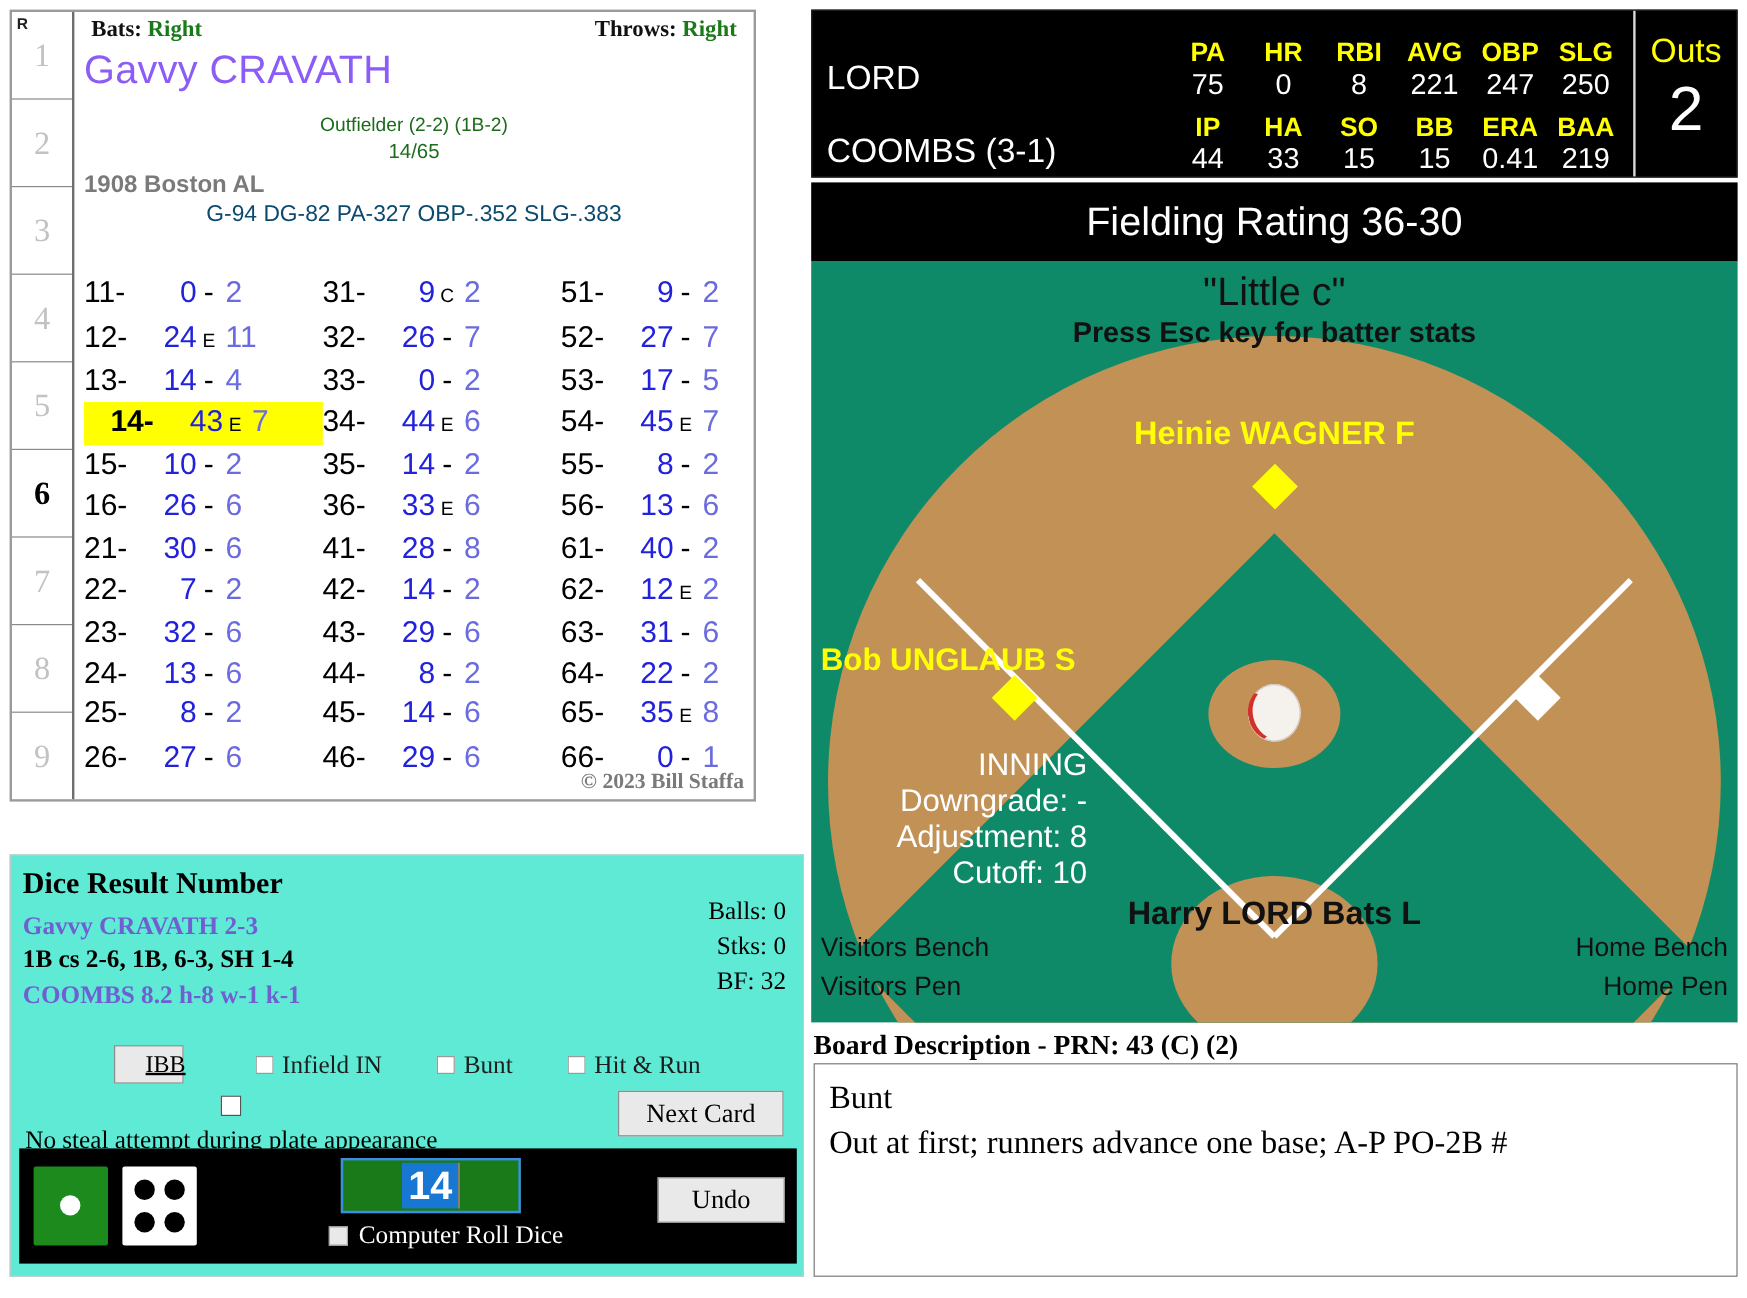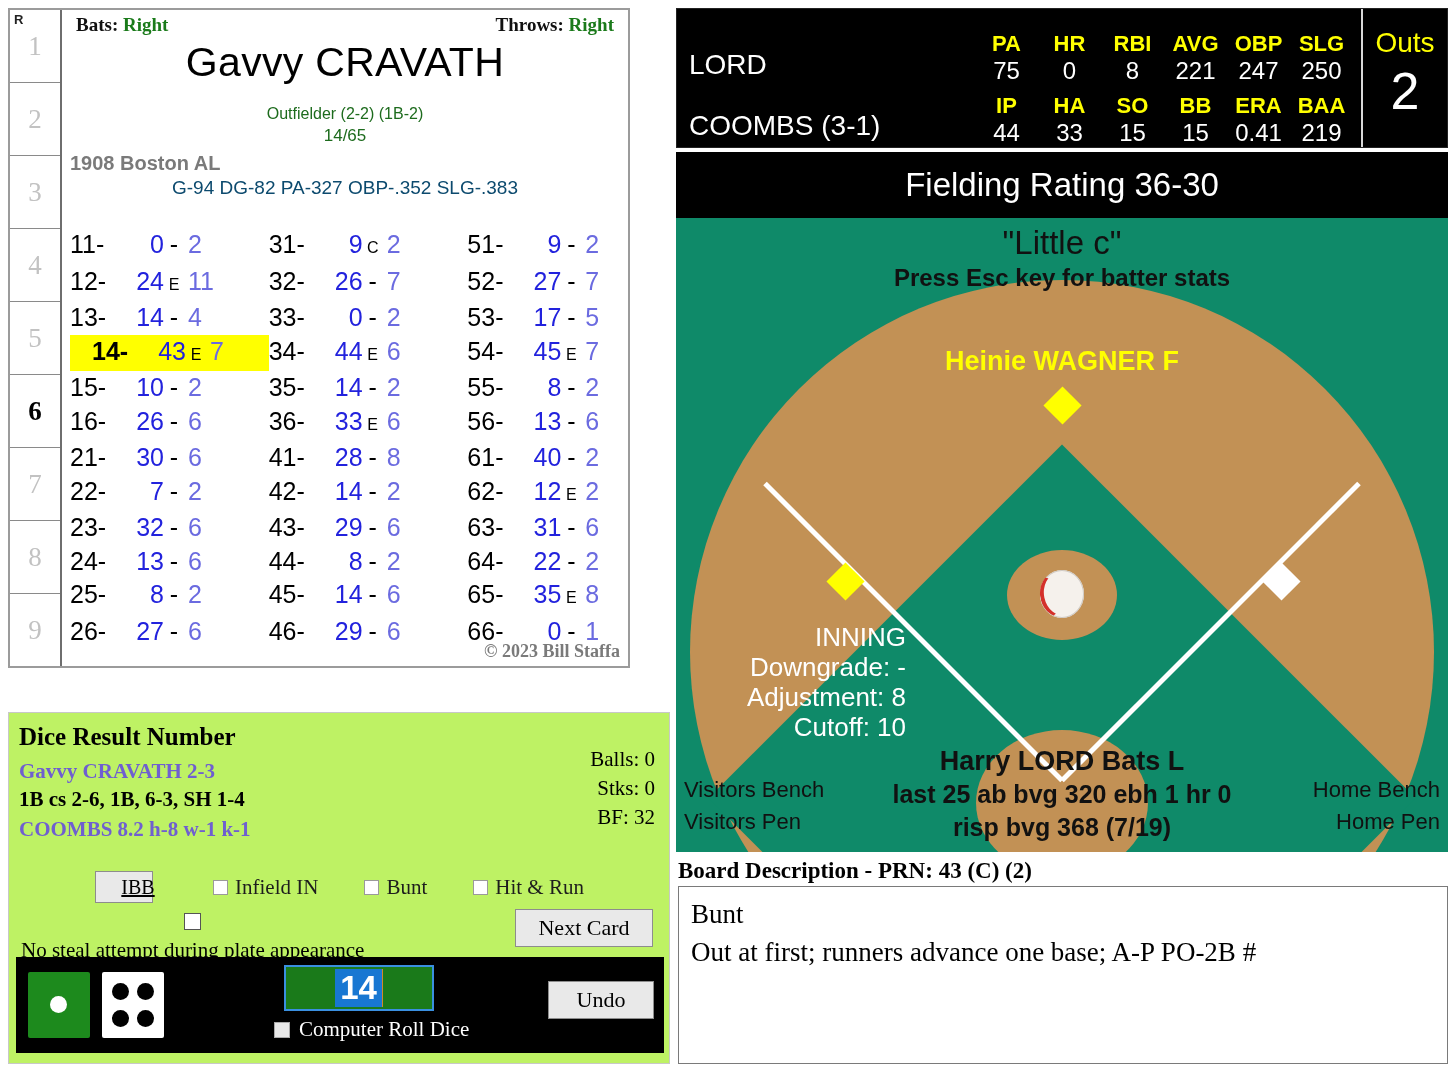--- a/index.html
+++ b/index.html
@@ -41,21 +41,21 @@
   #card-body { flex: 1; position: relative; padding: 0 8px; }
 
   .bats-row {
     display: flex; justify-content: space-between;
     padding: 4px 6px 0 6px;
     font-size: 19px; font-weight: bold; color: #111;
     font-family: "Liberation Serif", serif;
   }
   .bats-row .val { color: #1a7a1a; }
   .pname {
-    text-align: center; color: #000000; font-size: 41px;
+    text-align: left; color: #8b5cf6; font-size: 33px;
     font-weight: normal; margin-top: 3px; letter-spacing: 0.3px;
   }
   .ppos { text-align: center; color: #1d6b1d; font-size: 16px; margin-top: 19px; }
   .pfrac { text-align: center; color: #1d6b1d; font-size: 17px; margin-top: 3px; }
   .pteam { text-align: left; color: #7a7a7a; font-size: 20px; font-weight: bold; margin-top: 6px; }
   .pstats { text-align: center; color: #0c4a6e; font-size: 19px; margin-top: 2px; }
 
   #result-grid {
     position: absolute; left: 8px; top: 218px;
     width: 596px;
@@ -79,21 +79,21 @@
   #copyright {
     position: absolute; right: 8px; bottom: 4px;
     font-size: 18px; font-weight: bold; color: #7a7a7a;
     font-family: "Liberation Serif", serif;
   }
 
   
   #dice-panel {
     position: absolute; left: 8px; top: 712px;
     width: 662px; height: 352px;
-    border: 1px solid #c8c8c8; background: #bef264;
+    border: 1px solid #c8c8c8; background: #5eead4;
   }
   #dice-title {
     position: absolute; left: 10px; top: 10px;
     font-size: 25px; font-weight: bold; color: #000;
     font-family: "Liberation Serif", serif;
   }
   #batter-line {
     position: absolute; left: 10px; top: 46px;
     font-size: 21px; font-weight: bold; color: #6f5fd0;
     font-family: "Liberation Serif", serif;
@@ -752,33 +752,30 @@
 
     <div id="ball">
         <span class="seam"></span>
       </div>
 
     <div class="fld-txt" id="little-c">"Little c"</div>
     <div class="fld-txt" id="esc-hint">Press Esc key for batter stats</div>
     <div class="fld-txt" id="ss-name">Heinie WAGNER  F</div>
 
 
+    <div class="fld-txt" id="thirdbase-name">Bob UNGLAUB S</div>
 
     <div class="fld-txt" id="inning-info">
       <div>INNING</div>
       <div>Downgrade: -</div>
       <div>Adjustment: 8</div>
       <div>Cutoff: 10</div>
     </div>
 
     <div class="fld-txt" id="batter-name">Harry LORD Bats L</div>
-    <div class="fld-txt" id="batter-sub">
-      <div>last 25 ab bvg 320 ebh 1 hr 0</div>
-      <div>risp bvg 368 (7/19)</div>
-    </div>
 
     <div class="fld-txt" id="visitors-bench">
       <div>Visitors Bench</div>
       <div>Visitors Pen</div>
     </div>
     <div class="fld-txt" id="home-bench">
       <div>Home Bench</div>
       <div>Home Pen</div>
     </div>
   </div>

